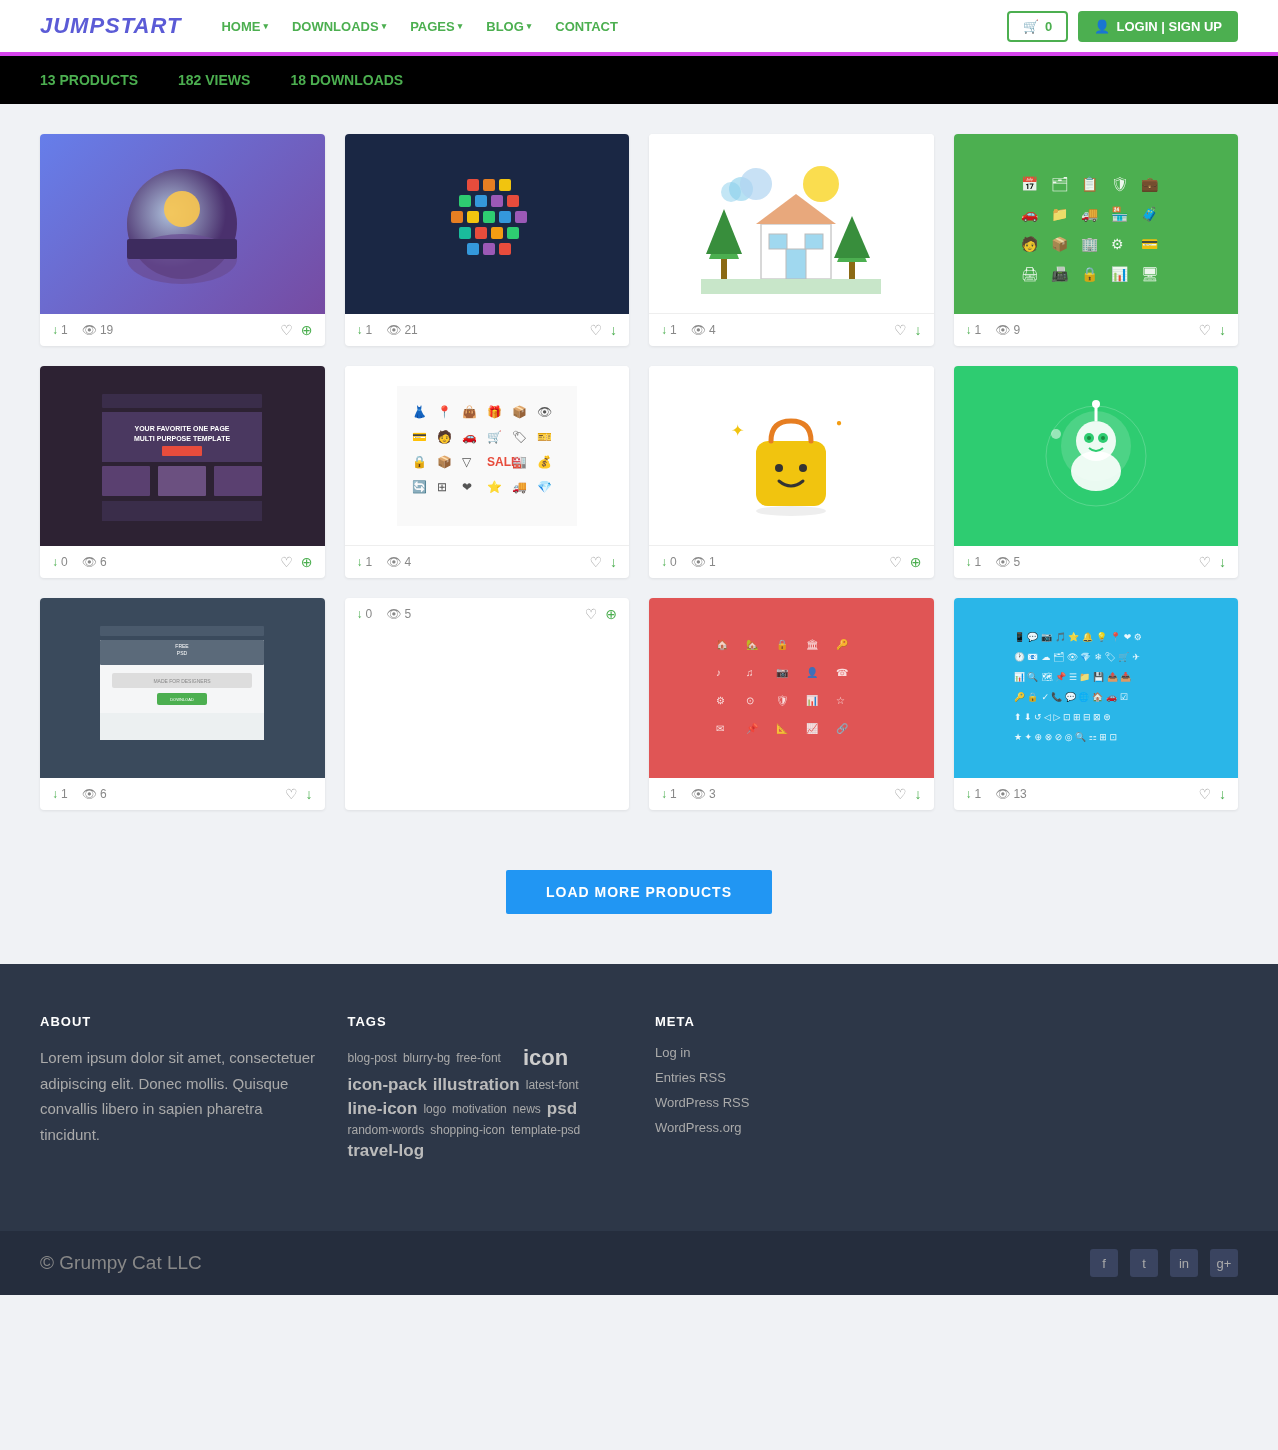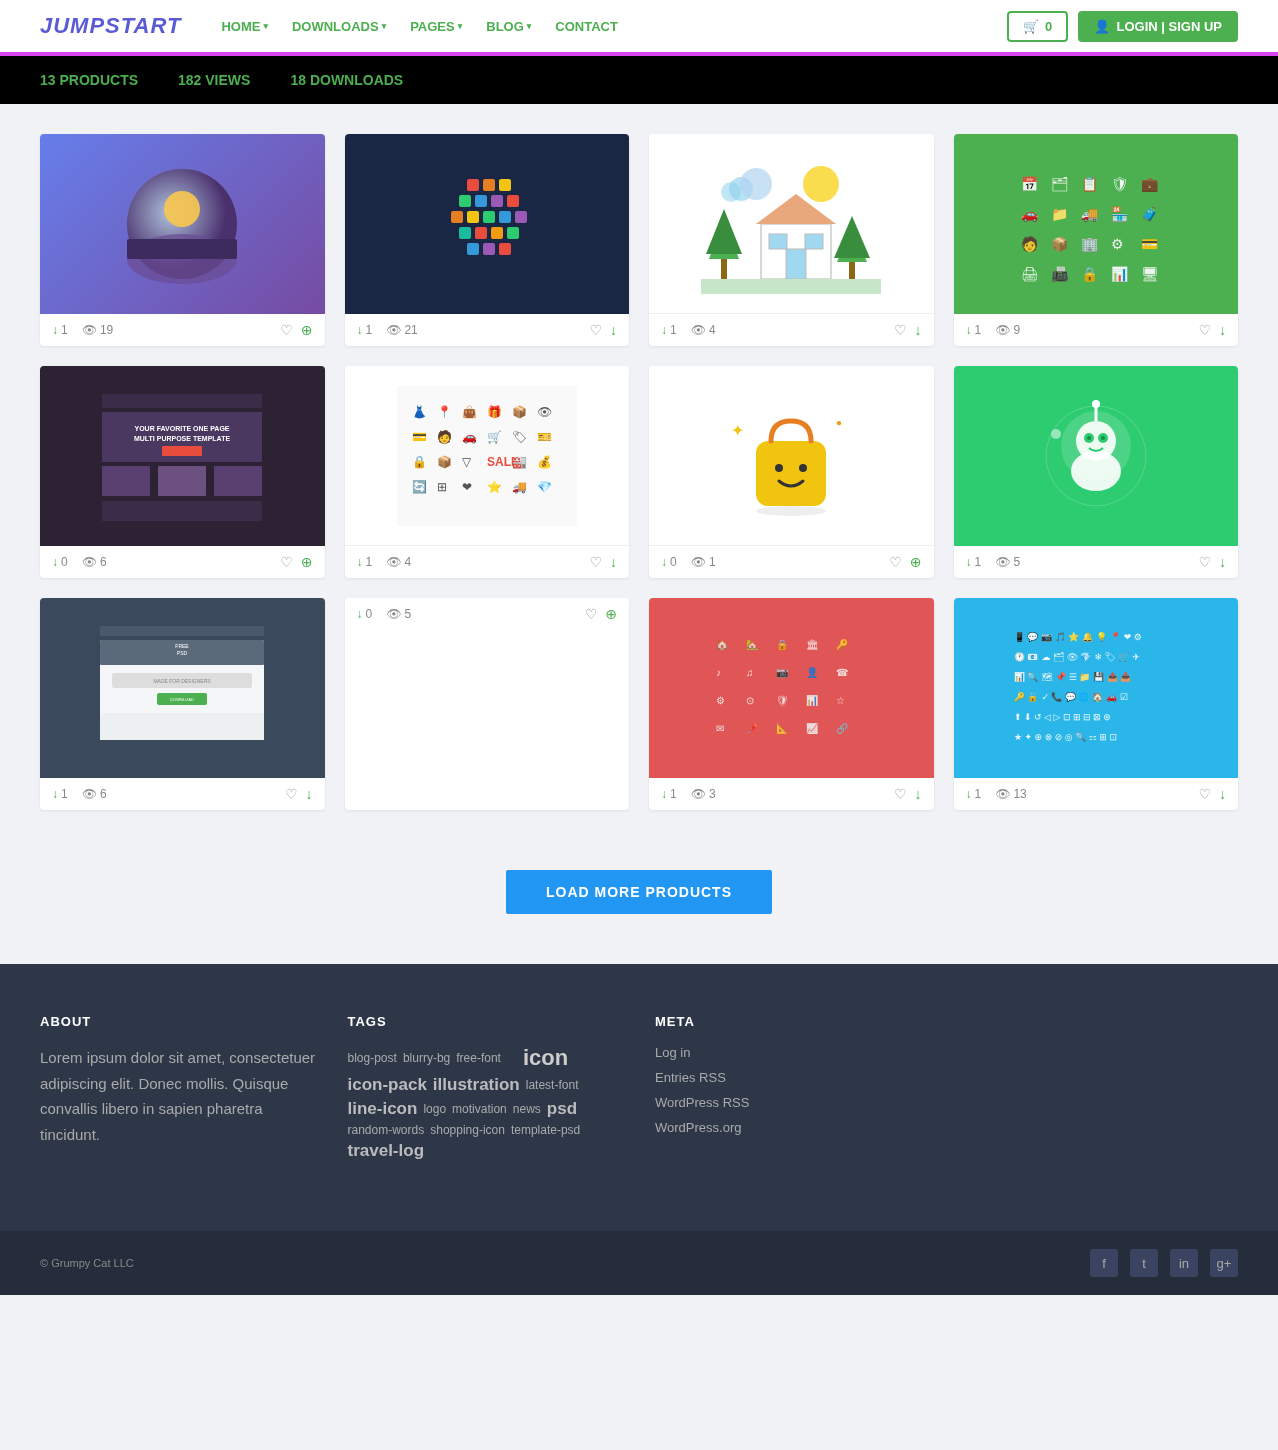--- a/index.html
+++ b/index.html
@@ -179,21 +179,21 @@
     }
 
     
     .footer-bottom {
       background: #252d3d;
       padding: 18px 40px;
       display: flex;
       align-items: center;
       justify-content: space-between;
     }
-    .copyright { color: #888; font-size: 11px; }
+    .copyright { color: #888; font-size: 19px; }
     .social-icons { display: flex; gap: 12px; }
     .social-icon {
       width: 28px; height: 28px;
       background: #3a4460;
       border-radius: 3px;
       display: flex; align-items: center; justify-content: center;
       color: #aaa;
       font-size: 13px;
       cursor: pointer;
     }

